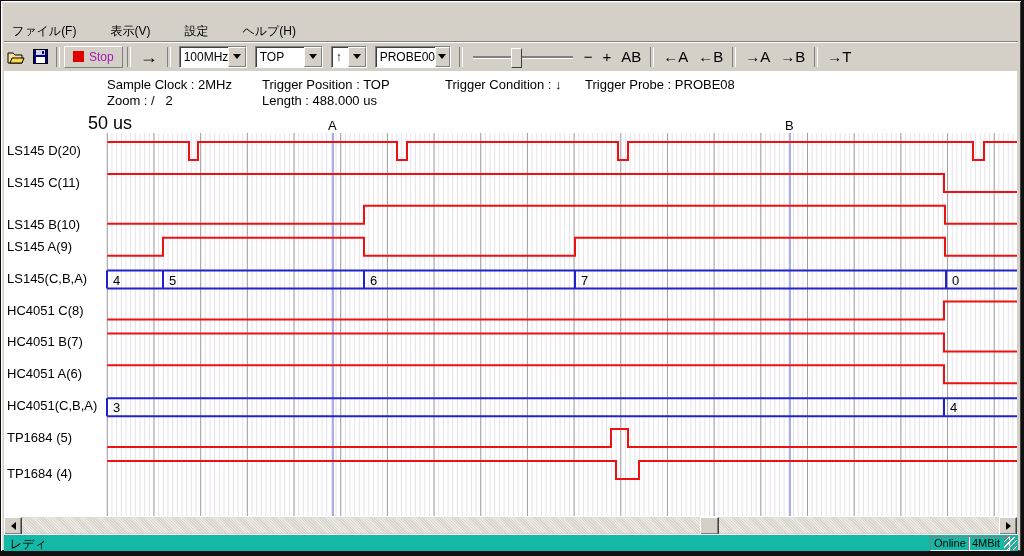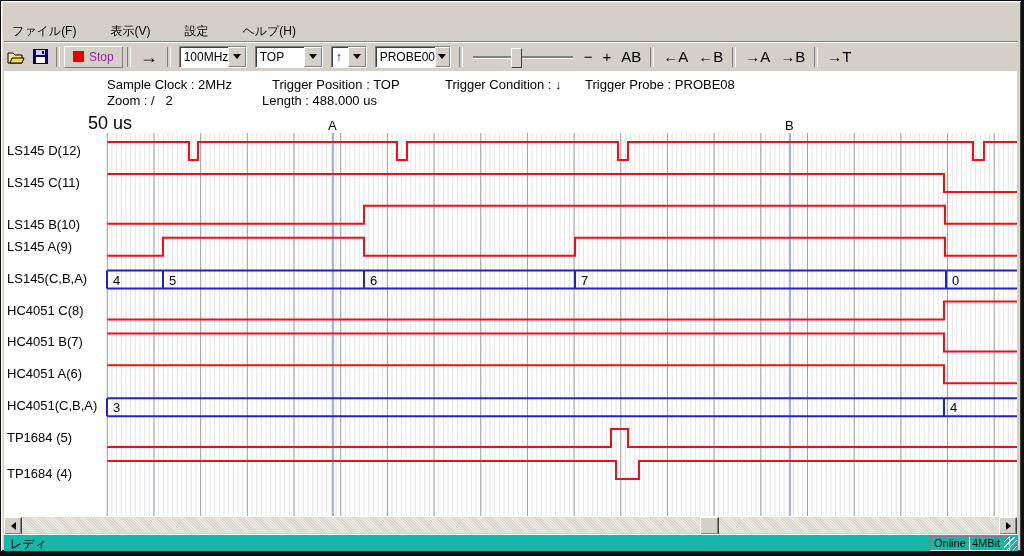--- a/index.html
+++ b/index.html
@@ -138,29 +138,29 @@
     <div class="sep"></div>
     <div class="flatbtn">→A</div>
     <div class="flatbtn">→B</div>
     <div class="sep"></div>
     <div class="flatbtn">→T</div>
   </div>
 
   <div class="abs" id="client"></div>
 
   <div class="info-text" style="left:107px;top:77px">Sample Clock : 2MHz</div>
-  <div class="info-text" style="left:272px;top:77px">Trigger Position : TOP</div>
+  <div class="info-text" style="left:262px;top:77px">Trigger Position : TOP</div>
   <div class="info-text" style="left:445px;top:77px">Trigger Condition : ↓</div>
   <div class="info-text" style="left:585px;top:77px">Trigger Probe : PROBE08</div>
   <div class="info-text" style="left:107px;top:93px">Zoom : /   2</div>
   <div class="info-text" style="left:262px;top:93px">Length : 488.000 us</div>
 
   <div id="scale-label" style="left:88px;top:113px">50 us</div>
   <div id="labels" class="abs" style="left:0;top:0">
-      <div class="ch-label" style="left: 7px; top: 143px;">LS145 D(12)</div>
+      <div class="ch-label" style="left: 7px; top: 143px;">LS145 D(20)</div>
       <div class="ch-label" style="left: 7px; top: 174.9px;">LS145 C(11)</div>
       <div class="ch-label" style="left: 7px; top: 206.8px; margin-top: 10px;">LS145 B(10)</div>
       <div class="ch-label" style="left: 7px; top: 238.7px;">LS145 A(9)</div>
       <div class="ch-label" style="left: 7px; top: 270.6px;">LS145(C,B,A)</div>
       <div class="ch-label" style="left: 7px; top: 302.5px;">HC4051 C(8)</div>
       <div class="ch-label" style="left: 7px; top: 334.4px;">HC4051 B(7)</div>
       <div class="ch-label" style="left: 7px; top: 366.3px;">HC4051 A(6)</div>
       <div class="ch-label" style="left: 7px; top: 398.2px;">HC4051(C,B,A)</div>
       <div class="ch-label" style="left: 7px; top: 430.1px;">TP1684 (5)</div>
       <div class="ch-label" style="left: 7px; top: 466px;">TP1684 (4)</div>

